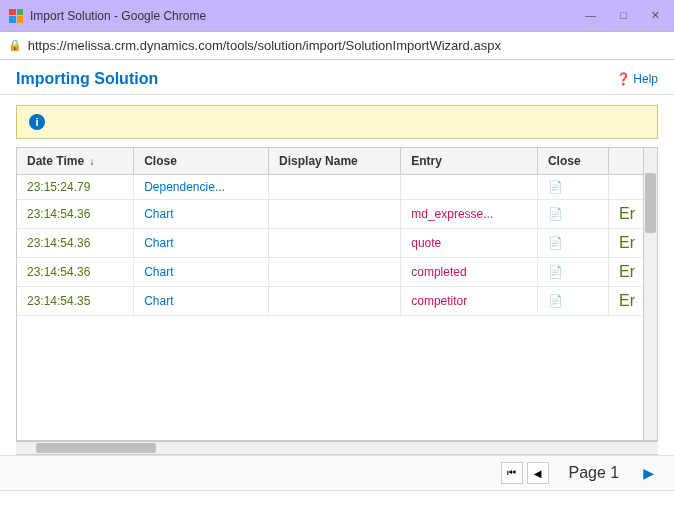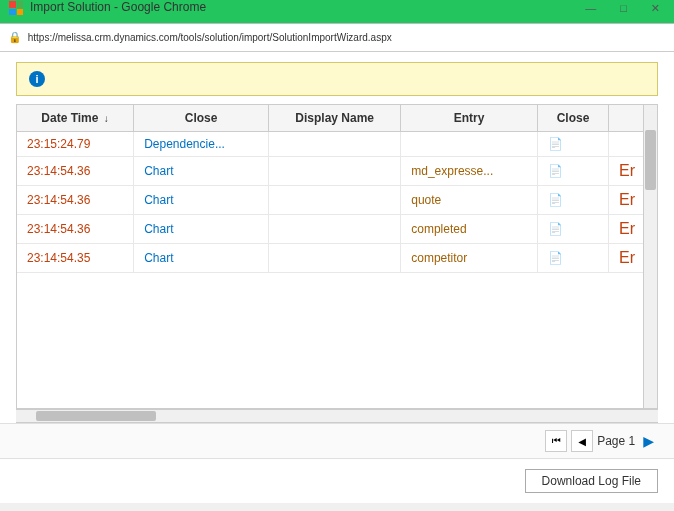--- a/index.html
+++ b/index.html
@@ -1,22 +1,23 @@
 <!DOCTYPE html>
 <html><head>
   <meta charset="utf-8">
   <style>
     * { box-sizing: border-box; margin: 0; padding: 0; }
     body { font-family: 'Segoe UI', Arial, sans-serif; font-size: 12px; background: #f0f0f0; width: 674px; height: 511px; overflow: hidden; }
 
     
     .browser-titlebar {
-      background: #22c55e;
-      height: 24px;
-      display: flex;
+      background: #c4b5fd;
+      height: 32px;
+      display: flex;
+      align-items: center;
       padding: 0 8px;
       border-bottom: 1px solid #bbb;
       user-select: none;
     }
     .browser-favicon {
       width: 16px; height: 16px; margin-right: 6px;
       display: flex; align-items: center; justify-content: center;
     }
     .favicon-grid {
       display: grid; grid-template-columns: 1fr 1fr; gap: 1px; width: 14px; height: 14px;
@@ -34,21 +35,21 @@
     .browser-addressbar {
       background: white;
       height: 28px;
       display: flex;
       align-items: center;
       padding: 0 8px;
       border-bottom: 1px solid #ccc;
       gap: 6px;
     }
     .lock-icon { color: #555; font-size: 11px; }
-    .address-text { font-size: 10px; color: #333; flex: 1; }
+    .address-text { font-size: 13px; color: #333; flex: 1; }
 
     
     .page-wrapper {
       background: white;
       height: calc(511px - 60px);
       display: flex;
       flex-direction: column;
       overflow: hidden;
     }
 
@@ -102,36 +103,36 @@
       width: 100%;
       border-collapse: collapse;
       font-size: 12px;
     }
     .data-table thead tr {
       background: #f5f5f5;
       border-bottom: 1px solid #ccc;
     }
     .data-table th {
       padding: 6px 10px;
-      text-align: center;
+      text-align: left;
       font-weight: 600;
       color: #333;
       border-right: 1px solid #ccc;
       white-space: nowrap;
     }
     .data-table th:last-child { border-right: none; }
     .data-table td {
       padding: 5px 10px;
       border-bottom: 1px solid #e8e8e8;
       border-right: 1px solid #e8e8e8;
-      color: #c2410c;
+      color: #4d7c0f;
     }
     .data-table td:last-child { border-right: none; }
     .data-table td.type-link { color: #0072c6; cursor: pointer; }
-    .data-table td.name-link { color: #a16207; cursor: pointer; }
+    .data-table td.name-link { color: #be185d; cursor: pointer; }
 
     .er-link { color: #0072c6; font-size: 16px; cursor: pointer; }
 
     .scrollbar-track {
       position: absolute; right: 0; top: 0; bottom: 0; width: 14px;
       background: #f0f0f0; border-left: 1px solid #ccc;
     }
     .scrollbar-thumb {
       position: absolute; top: 25px; left: 1px; right: 1px; height: 60px;
       background: #c0c0c0; border-radius: 2px;
@@ -150,21 +151,21 @@
     .pagination-bar {
       display: flex; align-items: center; justify-content: flex-end;
       padding: 6px 16px; gap: 4px; border-top: 1px solid #e0e0e0;
       background: #fafafa;
     }
     .page-nav-btn {
       width: 22px; height: 22px; border: 1px solid #ccc;
       background: white; cursor: pointer; display: flex;
       align-items: center; justify-content: center; font-size: 10px;
     }
-    .page-label { font-size: 12px; color: #333; margin: 0 0; }
+    .page-label { font-size: 16px; color: #333; margin: 0 16px; }
     .page-nav-arrow {
       color: #0072c6; font-size: 14px; cursor: pointer; padding: 2px 4px;
     }
 
     .footer-bar {
       display: flex; align-items: center; justify-content: flex-end;
       padding: 10px 16px; gap: 8px; border-top: 1px solid #e0e0e0;
       background: white;
     }
     .btn {
@@ -198,20 +199,27 @@
   </div>
 </div>
 
 <div class="browser-addressbar">
   <span class="lock-icon">🔒</span>
   <span class="address-text">https://melissa.crm.dynamics.com/tools/solution/import/SolutionImportWizard.aspx</span>
 </div>
 
 <div class="page-wrapper">
 
+  <div class="page-header">
+    <span class="page-title">Importing Solution</span>
+    <div class="help-link">
+      <span>❓</span>
+      <span>Help</span>
+    </div>
+  </div>
 
   <div class="success-banner">
     <div class="info-icon">i</div>
   </div>
 
   <div class="table-container">
     <table class="data-table">
       <thead>
         <tr>
           <th>
@@ -286,16 +294,15 @@
   </div>
 
   <div class="pagination-bar">
     <button class="page-nav-btn">⏮</button>
     <button class="page-nav-btn">◀</button>
     <span class="page-label">Page 1</span>
     <span class="page-nav-arrow">▶</span>
   </div>
 
   <div class="footer-bar">
-    <button class="btn">Download Log File</button>
   </div>
 
 </div>
 
 </body></html>

